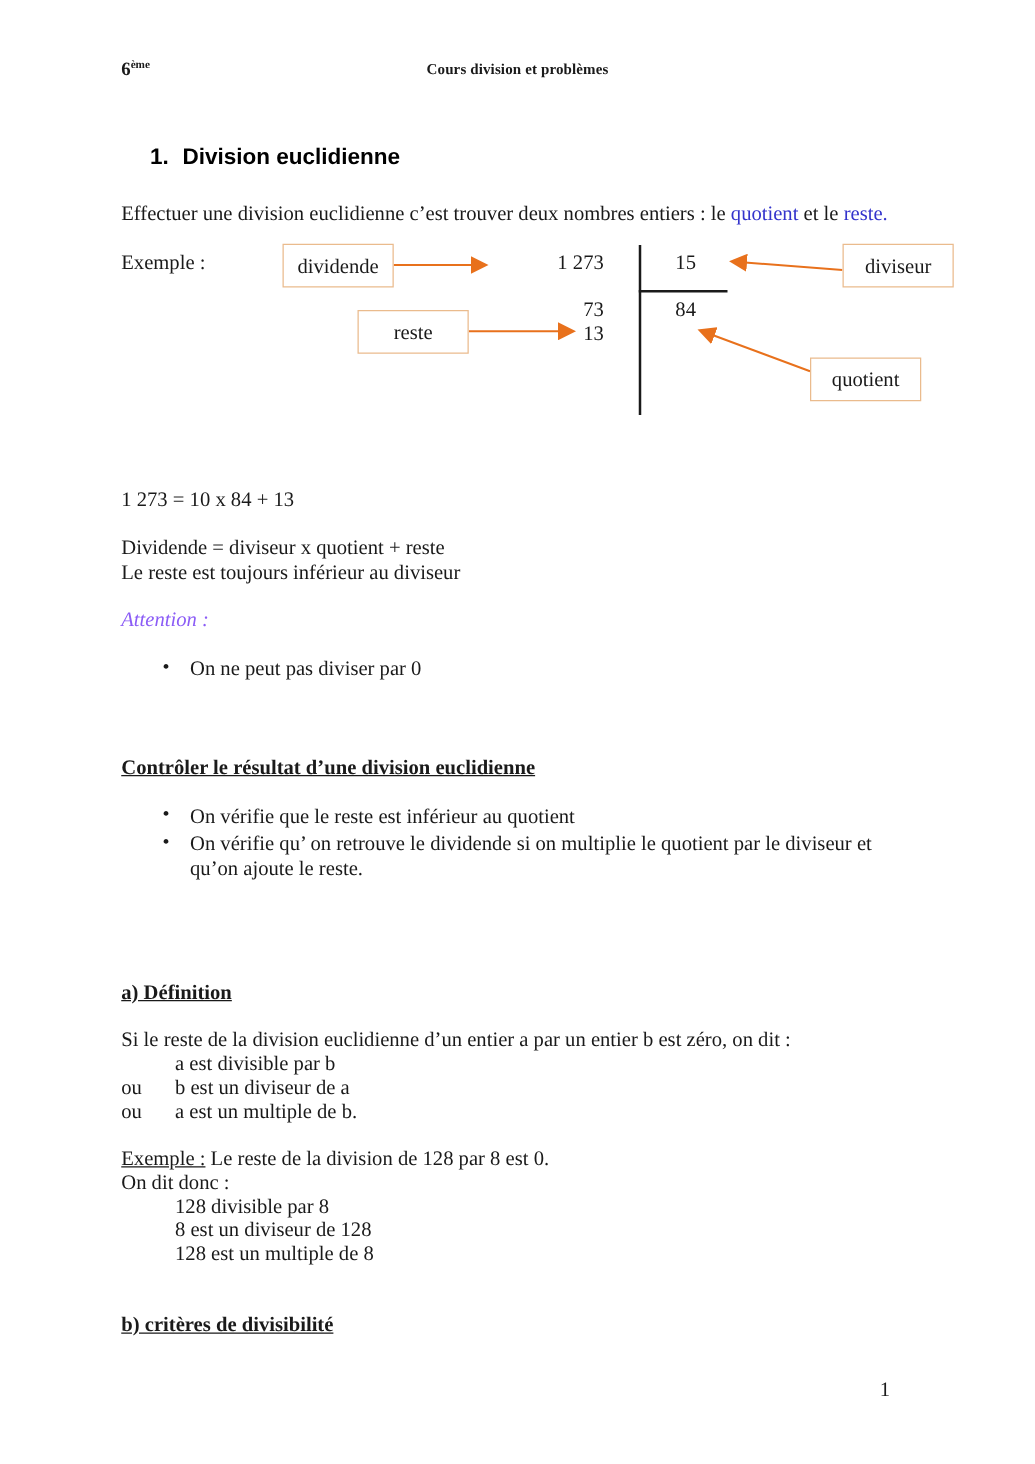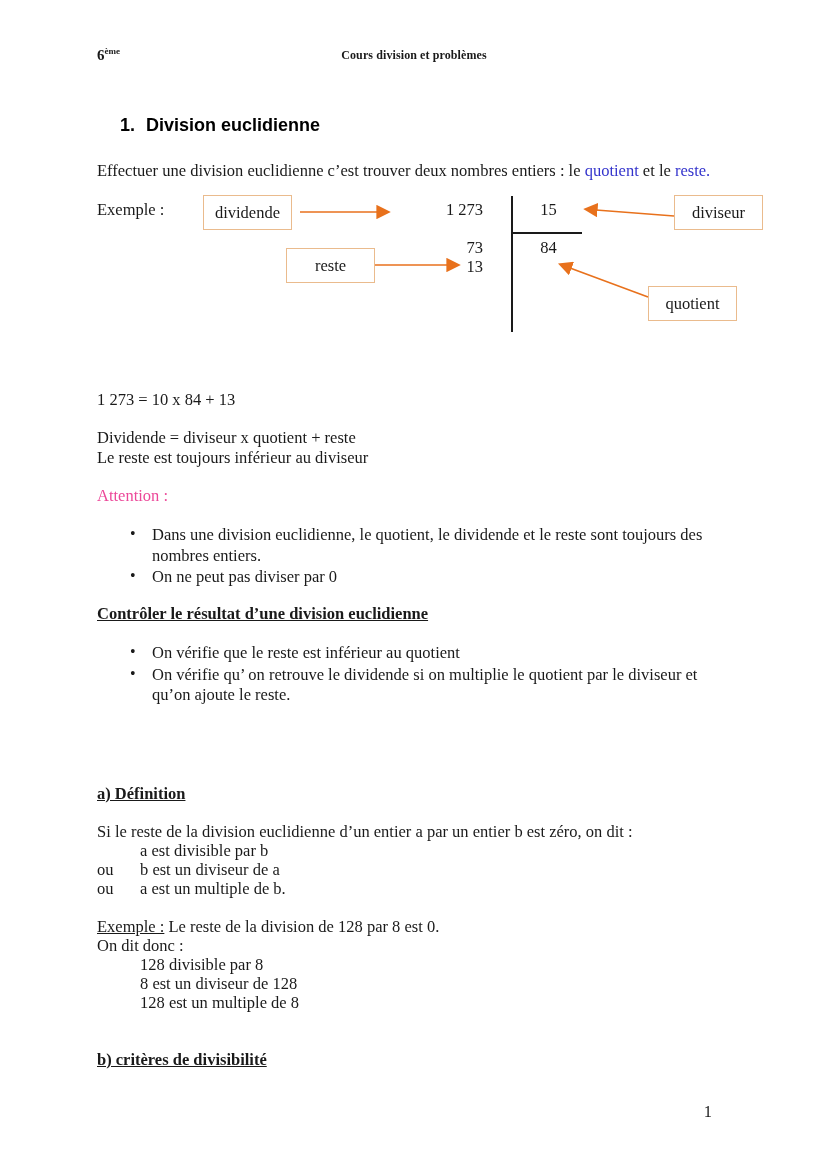--- a/index.html
+++ b/index.html
@@ -66,21 +66,21 @@
   
   .p {
     position: absolute;
     left: 97px;
     font-size: 16.5px;
     line-height: 19.5px;
     white-space: nowrap;
   }
 
   .blue { color: #3434cc; }
-  .red  { color: #ec4899; }
+  .red  { color: #8b5cf6; font-style: italic; }
   .ul   { text-decoration: underline; }
 
   .sub-head {
     position: absolute;
     left: 97px;
     font-size: 16.5px;
     font-weight: bold;
     text-decoration: underline;
     white-space: nowrap;
   }
@@ -189,21 +189,21 @@
 
       <line x1="300" y1="212" x2="378" y2="212" stroke="#e8711c" stroke-width="1.6" marker-end="url(#ah)"></line>
 
       <line x1="375" y1="265" x2="448" y2="265" stroke="#e8711c" stroke-width="1.6" marker-end="url(#ah)"></line>
 
       <line x1="674" y1="216" x2="596" y2="210" stroke="#e8711c" stroke-width="1.6" marker-end="url(#ah)"></line>
 
       <line x1="648" y1="297" x2="570" y2="268" stroke="#e8711c" stroke-width="1.6" marker-end="url(#ah)"></line>
     </svg>
 
-    <div class="dbox" style="left:203px; top:195px; width:89px; height:35px;">
+    <div class="dbox" style="left:226px; top:195px; width:89px; height:35px;">
       <span>dividende</span>
     </div>
 
     <div class="dbox" style="left:286px; top:248px; width:89px; height:35px;">
       <span>reste</span>
     </div>
 
     <div class="dbox" style="left:674px; top:195px; width:89px; height:35px;font-family:Liberation Serif, serif;">
       <span>diviseur</span>
     </div>
@@ -227,21 +227,20 @@
   </div>
 
   <div class="p" style="top:390px;">1 273 = 10 x 84 + 13</div>
 
   <div class="p" style="top:428px;">Dividende = diviseur x quotient + reste</div>
   <div class="p" style="top:448px;">Le reste est toujours inférieur au diviseur</div>
 
   <div class="p red" style="top:486px;">Attention :</div>
 
   <div class="blist" style="top:525px; width:580px;">
-    <div class="li">Dans une division euclidienne, le quotient, le dividende et le reste sont toujours des nombres entiers.</div>
     <div class="li">On ne peut pas diviser par 0</div>
   </div>
 
   <div class="sub-head" style="top:604px;">Contrôler le résultat d’une division euclidienne</div>
 
   <div class="blist" style="top:643px; width:578px;">
     <div class="li">On vérifie que le reste est inférieur au quotient</div>
     <div class="li">On vérifie qu’ on retrouve le dividende si on multiplie le quotient par le diviseur et qu’on ajoute le reste.</div>
   </div>
 

